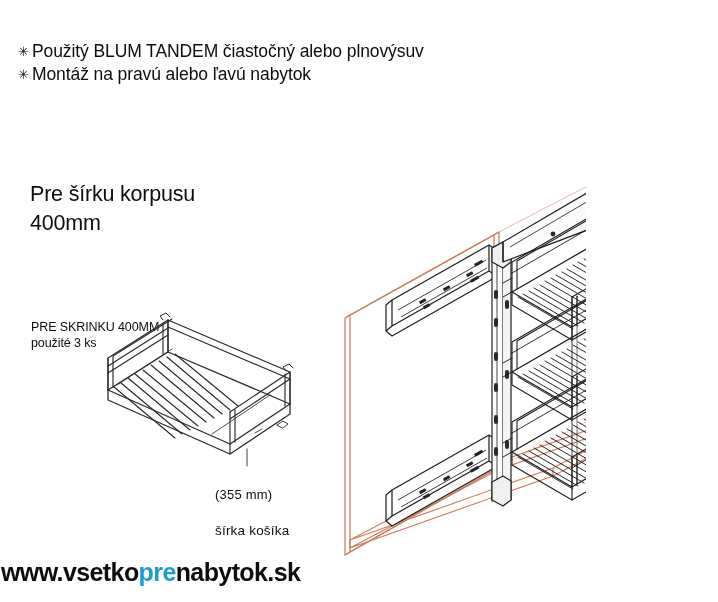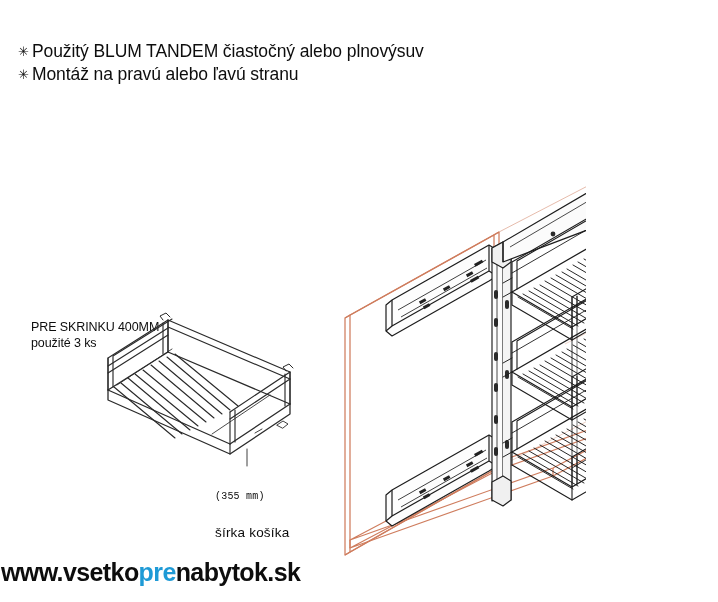--- a/index.html
+++ b/index.html
@@ -48,44 +48,46 @@
     letter-spacing:-0.1px;
   }
 
   
   .dim-caption{
     position:absolute;left:215px;top:468px;
     font-size:13.5px;line-height:18px;
     white-space:pre-line;
     letter-spacing:0.2px;
   }
-  .dim-caption .dim-value{font-family:Liberation Mono, monospace;font-size:10px;}
+  .dim-caption .dim-value{font-family:Liberation Sans, sans-serif;font-size:13px;}
 
   
   .site-url{
     position:absolute;left:1px;top:558px;width:718px;
     text-align:left;
     font-size:25px;font-weight:bold;
     letter-spacing:-0.6px;
   }
   .url-blue{color:#1e9ad6;}
 
   
   .draw{position:absolute;left:0;top:0;width:718px;height:602px;pointer-events:none;}
 </style>
 </head>
 <body>
 
 <div id="page">
 
   <ul class="spec-list">
     <li class="spec-item"><span class="spec-bullet">✳</span><span>Použitý BLUM TANDEM čiastočný alebo plnovýsuv</span></li>
-    <li class="spec-item"><span class="spec-bullet">✳</span><span>Montáž na pravú alebo ľavú stranu</span></li>
+    <li class="spec-item"><span class="spec-bullet">✳</span><span>Montáž na pravú alebo ľavú nabytok</span></li>
   </ul>
 
+  <div class="heading">Pre šírku korpusu
+400mm</div>
 
   <div class="basket-caption">PRE SKRINKU 400MM
 použité 3 ks</div>
 
   <div class="dim-caption">
     <span class="dim-value">(355  mm)</span><br>
     <span>šírka košíka</span>
   </div>
 
   <div class="site-url"><span>www.vsetko</span><span class="url-blue">pre</span><span>nabytok.sk</span></div>

